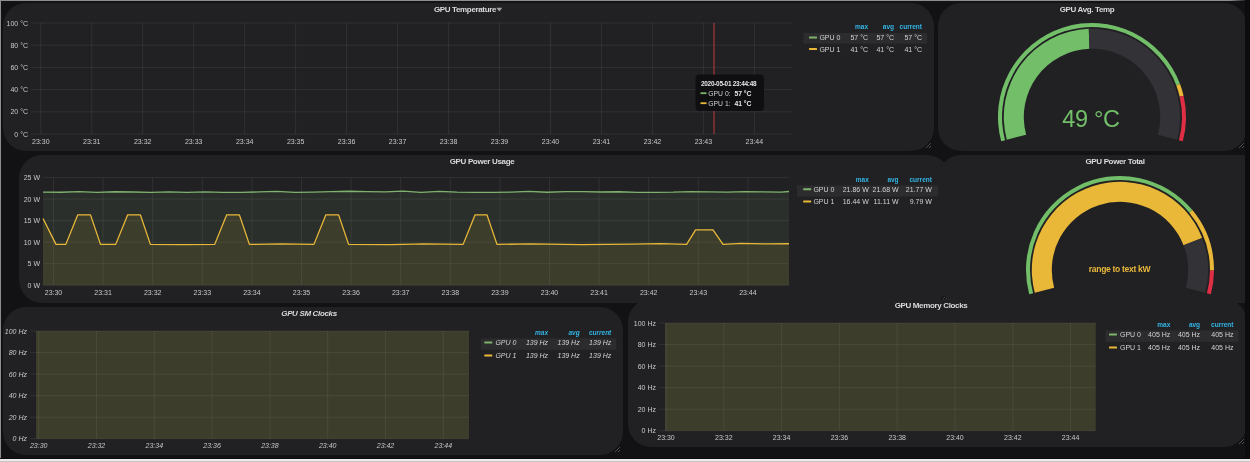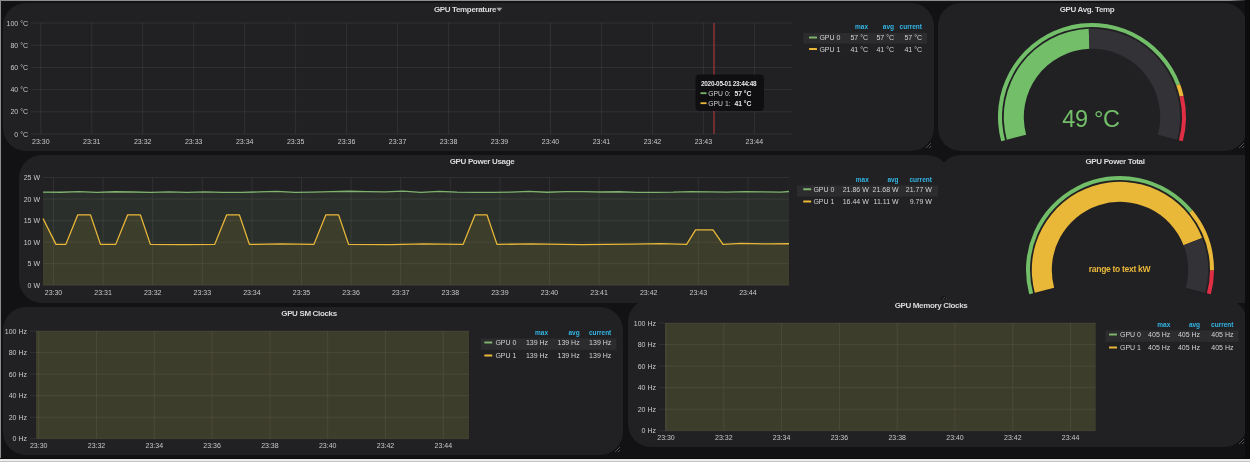--- a/index.html
+++ b/index.html
@@ -166,21 +166,21 @@
       <text x="149" y="8.5" font-size="8" font-weight="bold" fill="#d9dadc" text-anchor="middle" letter-spacing="-0.35">GPU Power Total</text>
       <path d="M63.2 139.33 A94 94 0 0 1 226.43 55.08 L223.35 57.63 A90 90 0 0 0 67.07 138.29 Z" fill="#73bf69"></path>
       <path d="M226.43 55.08 A94 94 0 0 1 248 115.49 L244 115.47 A90 90 0 0 0 223.35 57.63 Z" fill="#eab839"></path>
       <path d="M248 115.49 A94 94 0 0 1 244.8 139.33 L240.93 138.29 A90 90 0 0 0 244 115.47 Z" fill="#e02f44"></path>
       <path d="M68.81 137.83 A88.2 88.2 0 0 1 236.18 82.96 L217.54 90.23 A68.2 68.2 0 0 0 88.12 132.65 Z" fill="#eab839"></path>
       <path d="M236.18 82.96 A88.2 88.2 0 0 1 239.19 137.83 L219.88 132.65 A68.2 68.2 0 0 0 217.54 90.23 Z" fill="#323237"></path>
       <text x="153.5" y="117" font-size="8.5" font-weight="bold" fill="#eab839" letter-spacing="-0.3" text-anchor="middle">range to text kW</text>
       <path d="M301 145 L306 140 M304 145 L306 143" stroke="rgba(255,255,255,0.25)" stroke-width="1" fill="none"></path>
     </svg>
   </div>
-<div class="panel" style="left:3px;top:307px;">
+<div class="panel" style="left:3px;top:307px;font-style:italic;">
     <svg width="620" height="148" font-family="Liberation Sans, sans-serif">
       <text x="306" y="8.5" font-size="8" font-weight="bold" fill="#d9dadc" text-anchor="middle" letter-spacing="-0.35">GPU SM Clocks</text>
       <line x1="27" y1="24" x2="466" y2="24" stroke="rgba(255,255,255,0.07)" stroke-width="1"></line>
       <line x1="27" y1="45.56" x2="466" y2="45.56" stroke="rgba(255,255,255,0.07)" stroke-width="1"></line>
       <line x1="27" y1="67.11" x2="466" y2="67.11" stroke="rgba(255,255,255,0.07)" stroke-width="1"></line>
       <line x1="27" y1="88.67" x2="466" y2="88.67" stroke="rgba(255,255,255,0.07)" stroke-width="1"></line>
       <line x1="27" y1="110.22" x2="466" y2="110.22" stroke="rgba(255,255,255,0.07)" stroke-width="1"></line>
       <line x1="27" y1="131.78" x2="466" y2="131.78" stroke="rgba(255,255,255,0.07)" stroke-width="1"></line>
       <line x1="35.7" y1="24" x2="35.7" y2="131.8" stroke="rgba(255,255,255,0.07)" stroke-width="1"></line>
       <line x1="93.5" y1="24" x2="93.5" y2="131.8" stroke="rgba(255,255,255,0.07)" stroke-width="1"></line>

